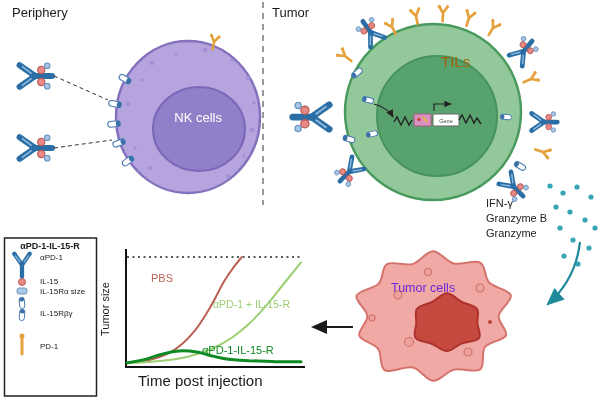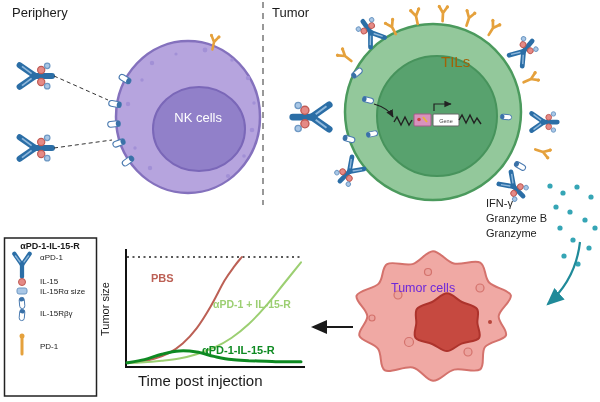--- a/index.html
+++ b/index.html
@@ -10,21 +10,21 @@
   .lbl{position:absolute;white-space:nowrap;color:#1a1a1a}
   .section-lbl{font-size:13px}
   .lbl-periphery{left:12px;top:5px}
   .lbl-tumor{left:272px;top:5px}
   .lbl-nk{left:158px;top:110px;width:64px;text-align:right;color:#fff;font-size:13px}
   .lbl-tils{left:441px;top:53px;font-size:15px;color:#a16207}
   .cytokines{position:absolute;left:486px;top:196px;font-size:11px;line-height:15px;color:#222}
   .lbl-tumorcells{left:391px;top:281px;font-size:12.5px;color:#6d28d9}
   .lbl-ylab{left:99px;top:336px;transform:rotate(-90deg);transform-origin:0 0;font-size:11px}
   .lbl-xlab{left:138px;top:372px;font-size:15px}
-  .series-lbl{font-size:11px;font-weight:bold}
+  .series-lbl{font-size:11px;font-weight:normal}
   .lbl-pbs{left:151px;top:272px}
   .lbl-lg{left:213px;top:298px;font-size:10.5px}
   .lbl-dg{left:202px;top:344px}
   .lbl-legend-title{left:5px;top:241px;width:90px;text-align:center;font-size:9px;font-weight:bold}
   .legend-lbl{left:40px;font-size:8px;color:#1a1a1a;white-space:normal;line-height:9px}
   .lbl-leg-apd1{top:253px}
   .lbl-leg-il15{top:277px}
   .lbl-leg-sushi{top:287px;width:52px}
   .lbl-leg-rbg{top:309px}
   .lbl-leg-pd1{top:342px}

